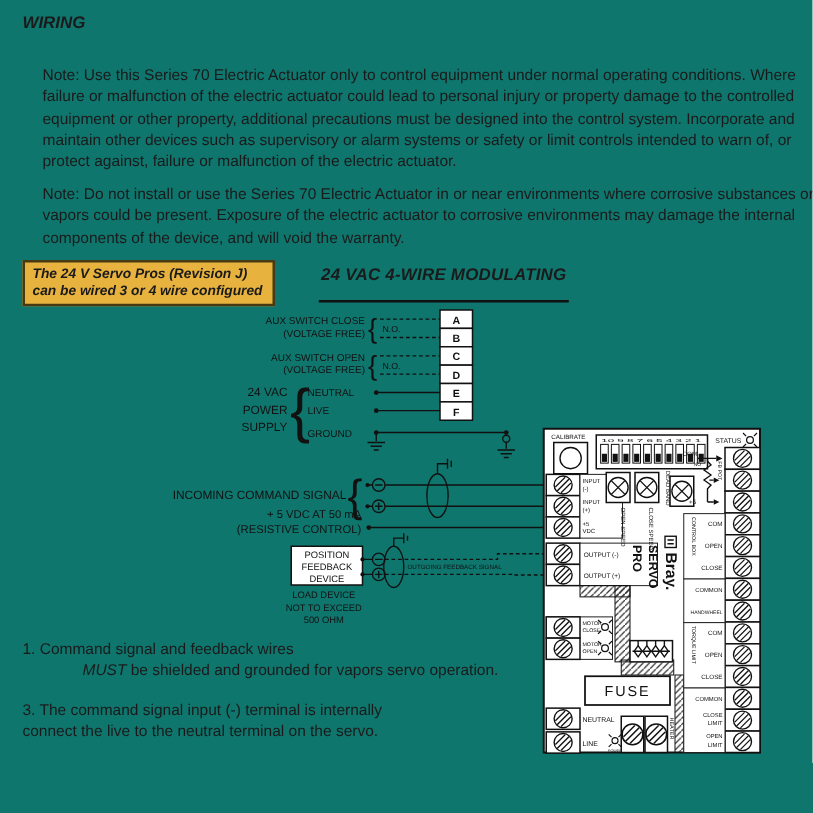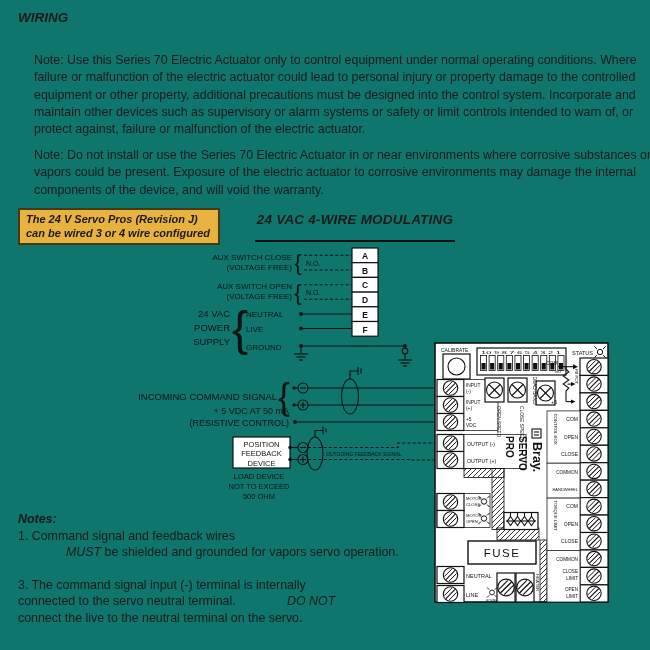--- a/index.html
+++ b/index.html
@@ -382,22 +382,20 @@
         <rect class="bx" x="497" y="333" width="18" height="29"></rect>
           <use href="#screw" transform="translate(506,347.5) scale(1.15)"></use>
         <rect class="bx" x="516" y="333" width="18" height="29"></rect>
           <use href="#screw" transform="translate(525,347.5) scale(1.15)"></use>
         <text x="536" y="334" font-size="4.4" transform="rotate(90 536 334)">HEATER</text>
       </g>
     </g>
   </svg>
 
   <div class="notes">
-    <div class="nh">Notes:</div>
     <div>1. Command signal and feedback wires</div>
     <div><span class="bi">MUST</span><span> be shielded and grounded for vapors servo operation.</span></div>
     <div class="gap"></div>
     <div>3. The command signal input (-) terminal is internally</div>
-    <div><span>connected to the servo neutral terminal. </span><span class="bi">DO NOT</span></div>
     <div>connect the live to the neutral terminal on the servo.</div>
   </div>
 
 </div>
 
 </body></html>

